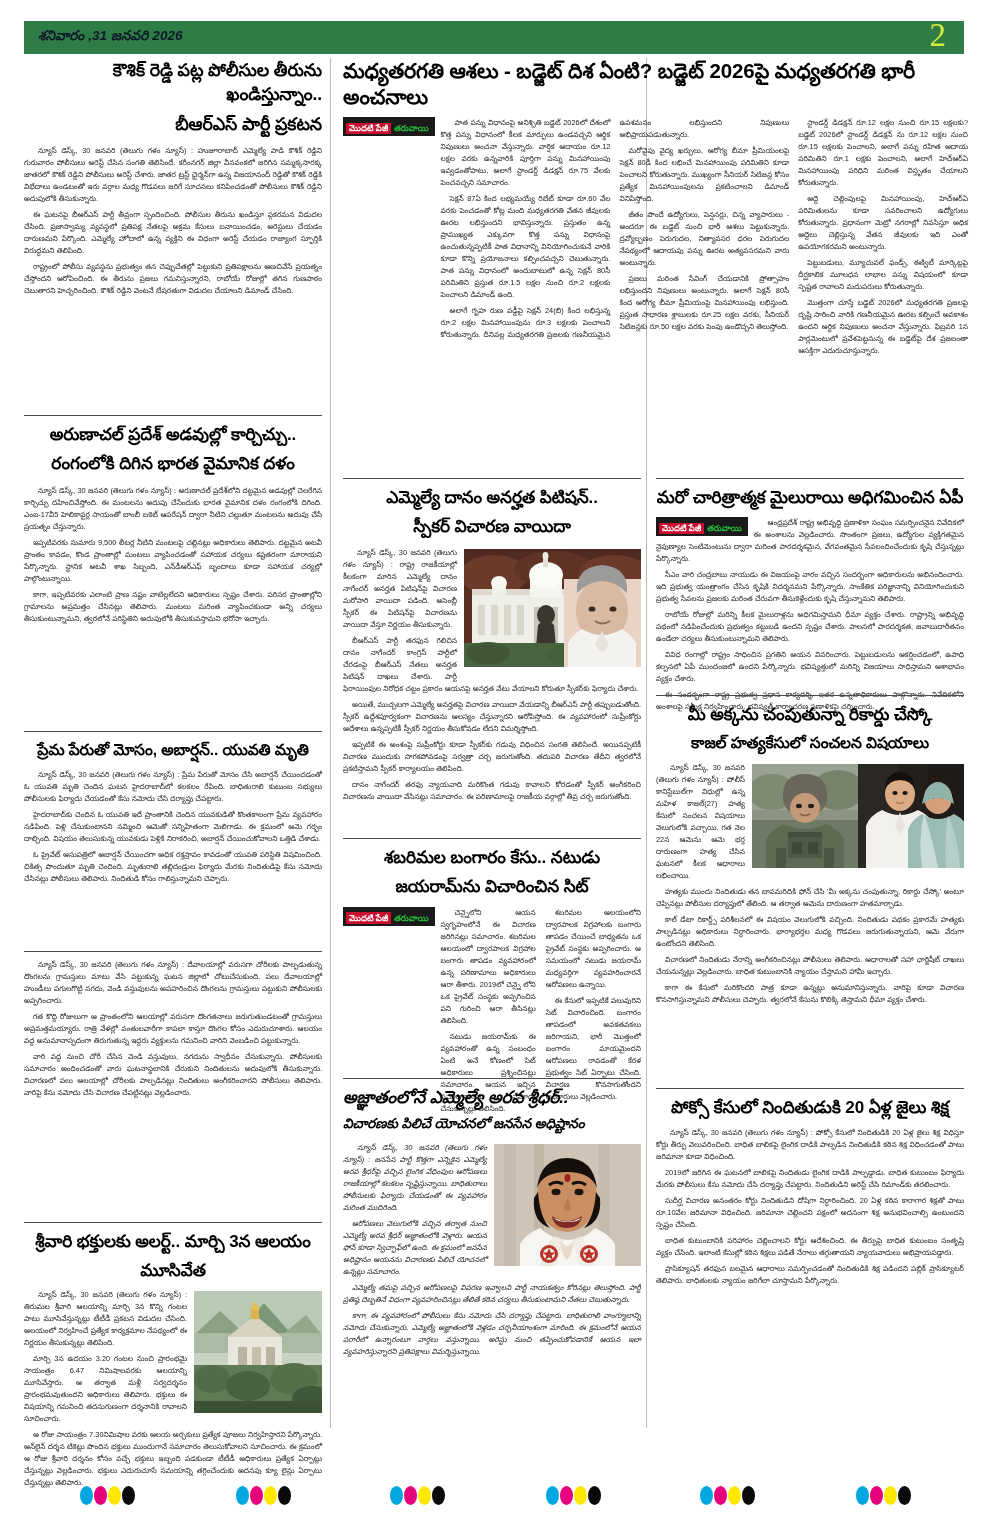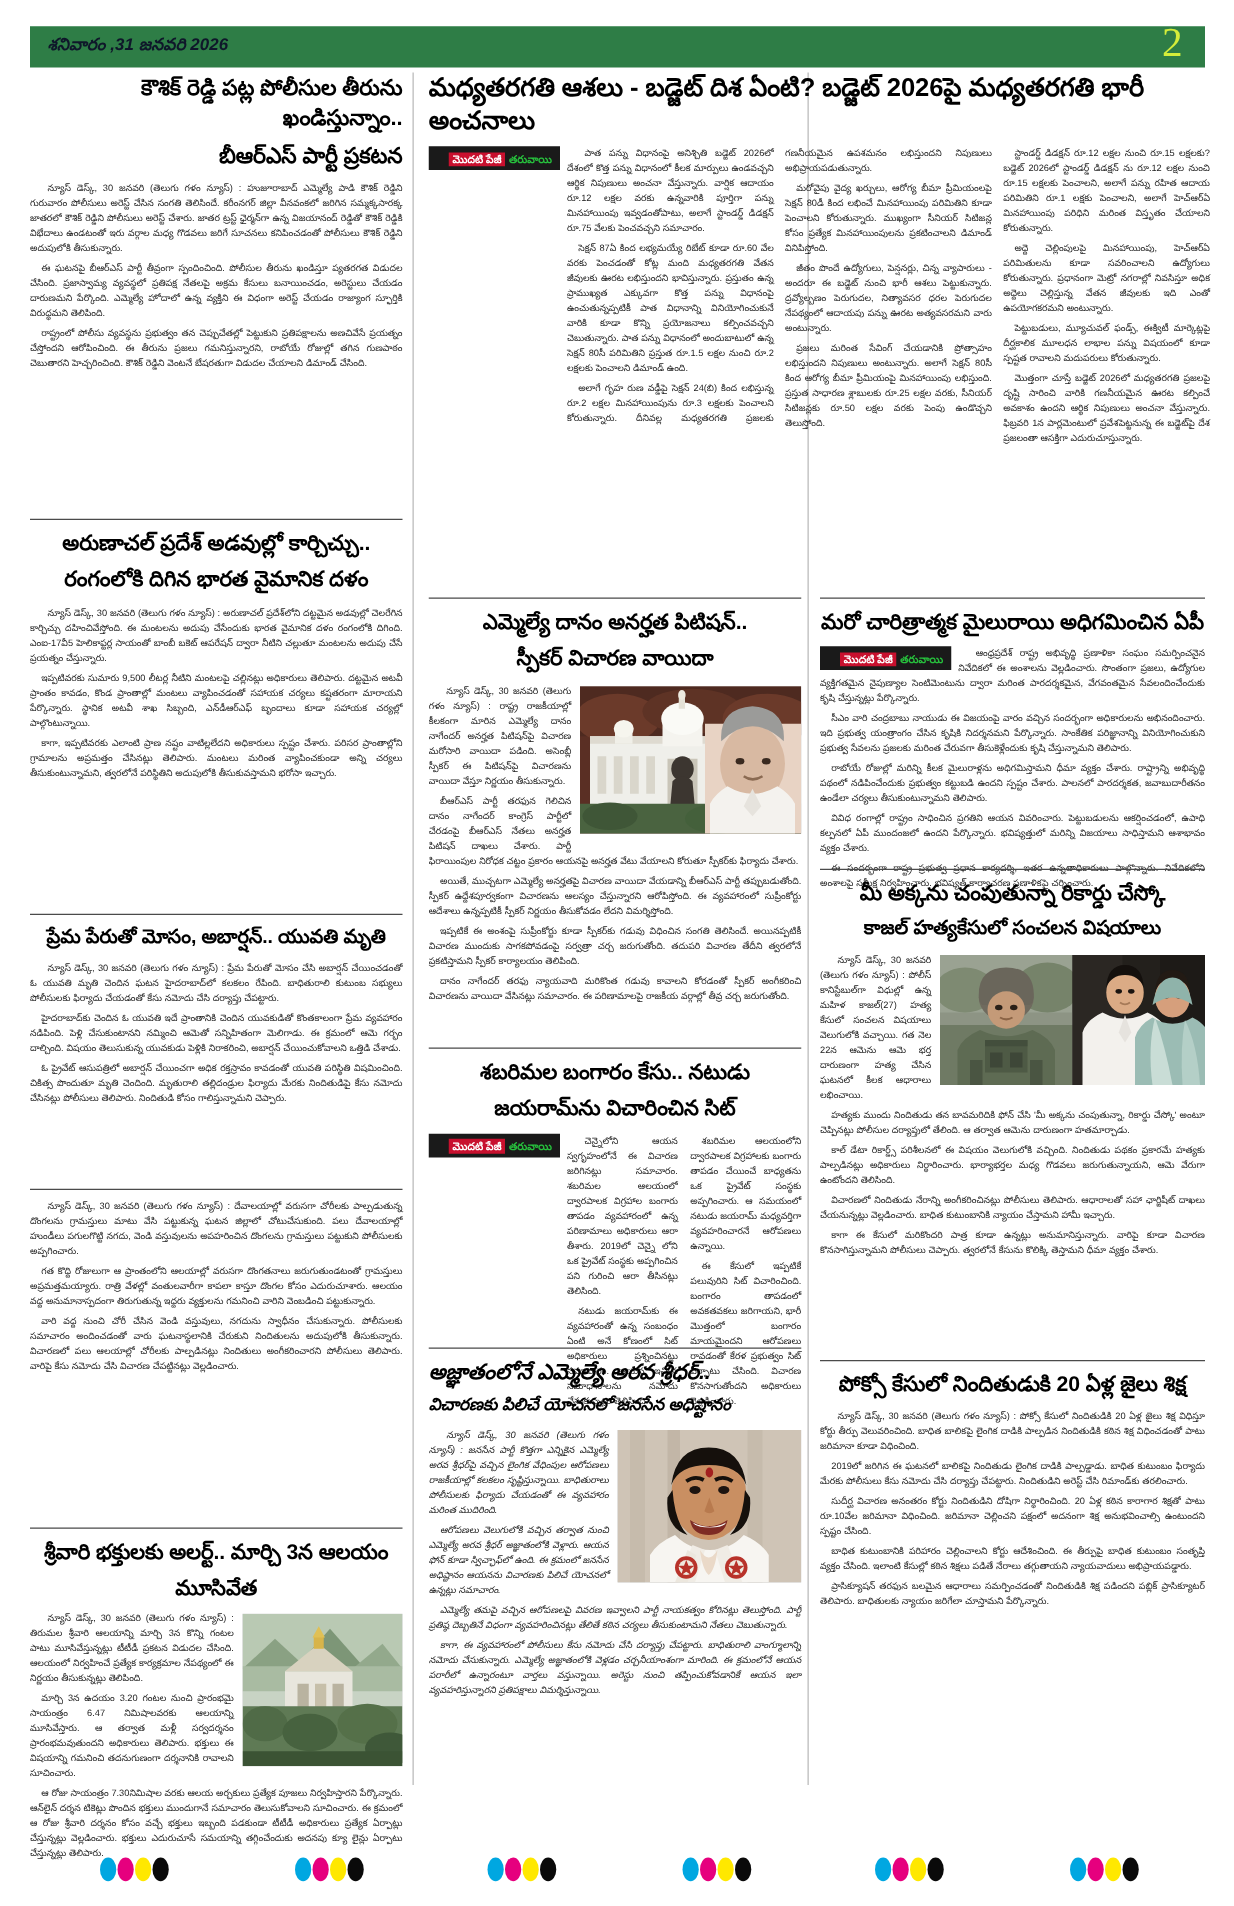--- a/index.html
+++ b/index.html
@@ -97,21 +97,21 @@
   .headline.h-lead  { font-size: 17.5px; text-align: right; }
   .headline.h-big   { font-size: 17px; }
   .headline.h-med   { font-size: 15.5px; }
   .headline.h-sub   { font-size: 13.5px; font-weight: 700; }
   .headline.h-left  { text-align: left; }
 
   
   .cont-badge {
     display: inline-block;
     background: #1a1a1a;
-    padding: 1px 3px 2px 16px;
+    padding: 1px 3px 2px 3px;
     line-height: 1;
     white-space: nowrap;
     vertical-align: middle;
     margin: 0 6px 2px 0;
     float: left;
   }
   .cont-badge .b-red {
     background: #c8102e;
     color: #ffffff;
     font-size: 8.5px;
@@ -197,21 +197,21 @@
   <div class="vrule vrule-a"></div>
   <div class="vrule vrule-b"></div>
 
   <div class="col col-1">
 
     <div class="article" style="top:0px;">
       <h2 class="headline h-lead">కౌశిక్ రెడ్డి పట్ల పోలీసుల తీరును ఖండిస్తున్నాం..</h2>
       <h2 class="headline h-lead" style="margin-bottom:9px;">బీఆర్‌ఎస్ పార్టీ ప్రకటన</h2>
       <div class="body-text">
         <p>న్యూస్ డెస్క్, 30 జనవరి (తెలుగు గళం న్యూస్)  : హుజూరాబాద్ ఎమ్మెల్యే పాడి కౌశిక్ రెడ్డిని గురువారం పోలీసులు అరెస్ట్ చేసిన సంగతి తెలిసిందే. కరీంనగర్ జిల్లా వీనవంకలో జరిగిన సమ్మక్కసారక్క జాతరలో కౌశిక్ రెడ్డిని పోలీసులు అరెస్ట్ చేశారు. జాతర ట్రస్ట్ ఛైర్మన్‌గా ఉన్న విజయానంద్ రెడ్డితో కౌశిక్ రెడ్డికి విభేదాలు ఉండటంతో ఇరు వర్గాల మధ్య గొడవలు జరిగే సూచనలు కనిపించడంతో పోలీసులు కౌశిక్ రెడ్డిని అదుపులోకి తీసుకున్నారు.</p>
-        <p>ఈ ఘటనపై బీఆర్‌ఎస్ పార్టీ తీవ్రంగా స్పందించింది. పోలీసుల తీరును ఖండిస్తూ ప్యతరగత విడుదల చేసింది. ప్రజాస్వామ్య వ్యవస్థలో ప్రతిపక్ష నేతలపై అక్రమ కేసులు బనాయించడం, అరెస్టులు చేయడం దారుణమని పేర్కొంది. ఎమ్మెల్యే హోదాలో ఉన్న వ్యక్తిని ఈ విధంగా అరెస్ట్ చేయడం రాజ్యాంగ స్ఫూర్తికి విరుద్ధమని తెలిపింది.</p>
+        <p>ఈ ఘటనపై బీఆర్‌ఎస్ పార్టీ తీవ్రంగా స్పందించింది. పోలీసుల తీరును ఖండిస్తూ ప్గకరమన విడుదల చేసింది. ప్రజాస్వామ్య వ్యవస్థలో ప్రతిపక్ష నేతలపై అక్రమ కేసులు బనాయించడం, అరెస్టులు చేయడం దారుణమని పేర్కొంది. ఎమ్మెల్యే హోదాలో ఉన్న వ్యక్తిని ఈ విధంగా అరెస్ట్ చేయడం రాజ్యాంగ స్ఫూర్తికి విరుద్ధమని తెలిపింది.</p>
         <p>రాష్ట్రంలో పోలీసు వ్యవస్థను ప్రభుత్వం తన చెప్పుచేతల్లో పెట్టుకుని ప్రతిపక్షాలను అణచివేసే ప్రయత్నం చేస్తోందని ఆరోపించింది. ఈ తీరును ప్రజలు గమనిస్తున్నారని, రాబోయే రోజుల్లో తగిన గుణపాఠం చెబుతారని హెచ్చరించింది. కౌశిక్ రెడ్డిని వెంటనే బేషరతుగా విడుదల చేయాలని డిమాండ్ చేసింది.</p>
       </div>
     </div>
 
     <div class="article" style="top:357px;">
       <div class="hr-top"></div>
       <h2 class="headline h-big">అరుణాచల్ ప్రదేశ్ అడవుల్లో కార్చిచ్చు..</h2>
       <h2 class="headline h-big" style="margin-bottom:9px;">రంగంలోకి దిగిన భారత వైమానిక దళం</h2>
       <div class="body-text">
         <p>న్యూస్ డెస్క్, 30 జనవరి (తెలుగు గళం న్యూస్)  : అరుణాచల్ ప్రదేశ్‌లోని దట్టమైన అడవుల్లో చెలరేగిన కార్చిచ్చు దహించివేస్తోంది. ఈ మంటలను అదుపు చేసేందుకు భారత వైమానిక దళం రంగంలోకి దిగింది. ఎంఐ-17వీ5 హెలికాప్టర్ల సాయంతో బాంబీ బకెట్ ఆపరేషన్ ద్వారా నీటిని చల్లుతూ మంటలను అదుపు చేసే ప్రయత్నం చేస్తున్నారు.</p>

